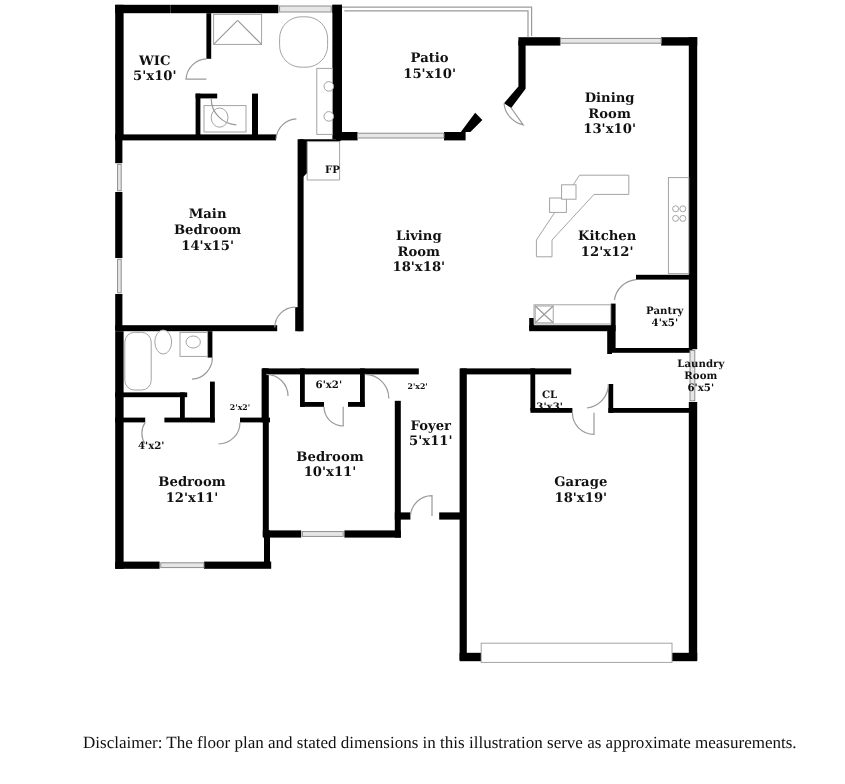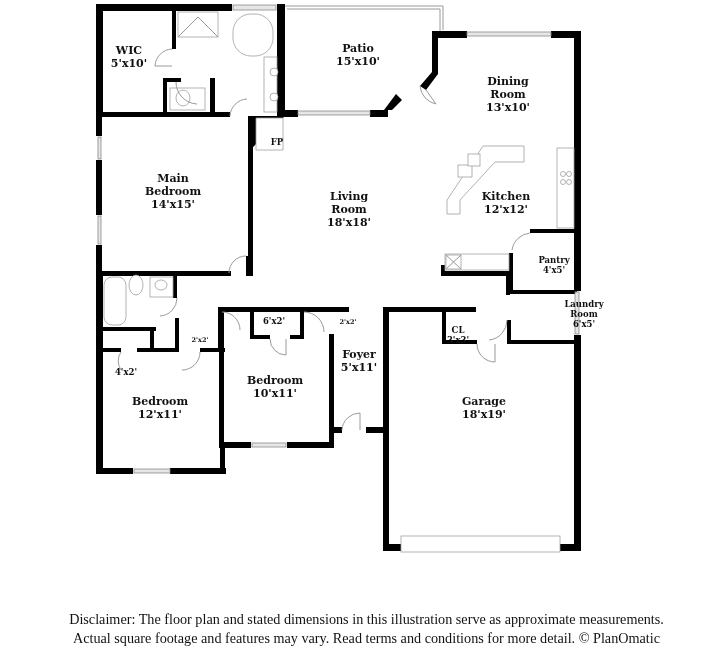--- a/index.html
+++ b/index.html
@@ -240,14 +240,13 @@
   <span>Bedroom</span>
     <span>10'x11'</span>
 </div>
 <div class="lbl" style="left:484px; top:395px;">
   <span>Garage</span>
     <span>18'x19'</span>
 </div>
 
 <div id="disclaimer">
   <span>Disclaimer: The floor plan and stated dimensions in this illustration serve as approximate measurements.</span>
-  <span>Actual square footage and features may vary. Read terms and conditions for more detail. © PlanOmatic</span>
 </div>
 
 </body></html>

